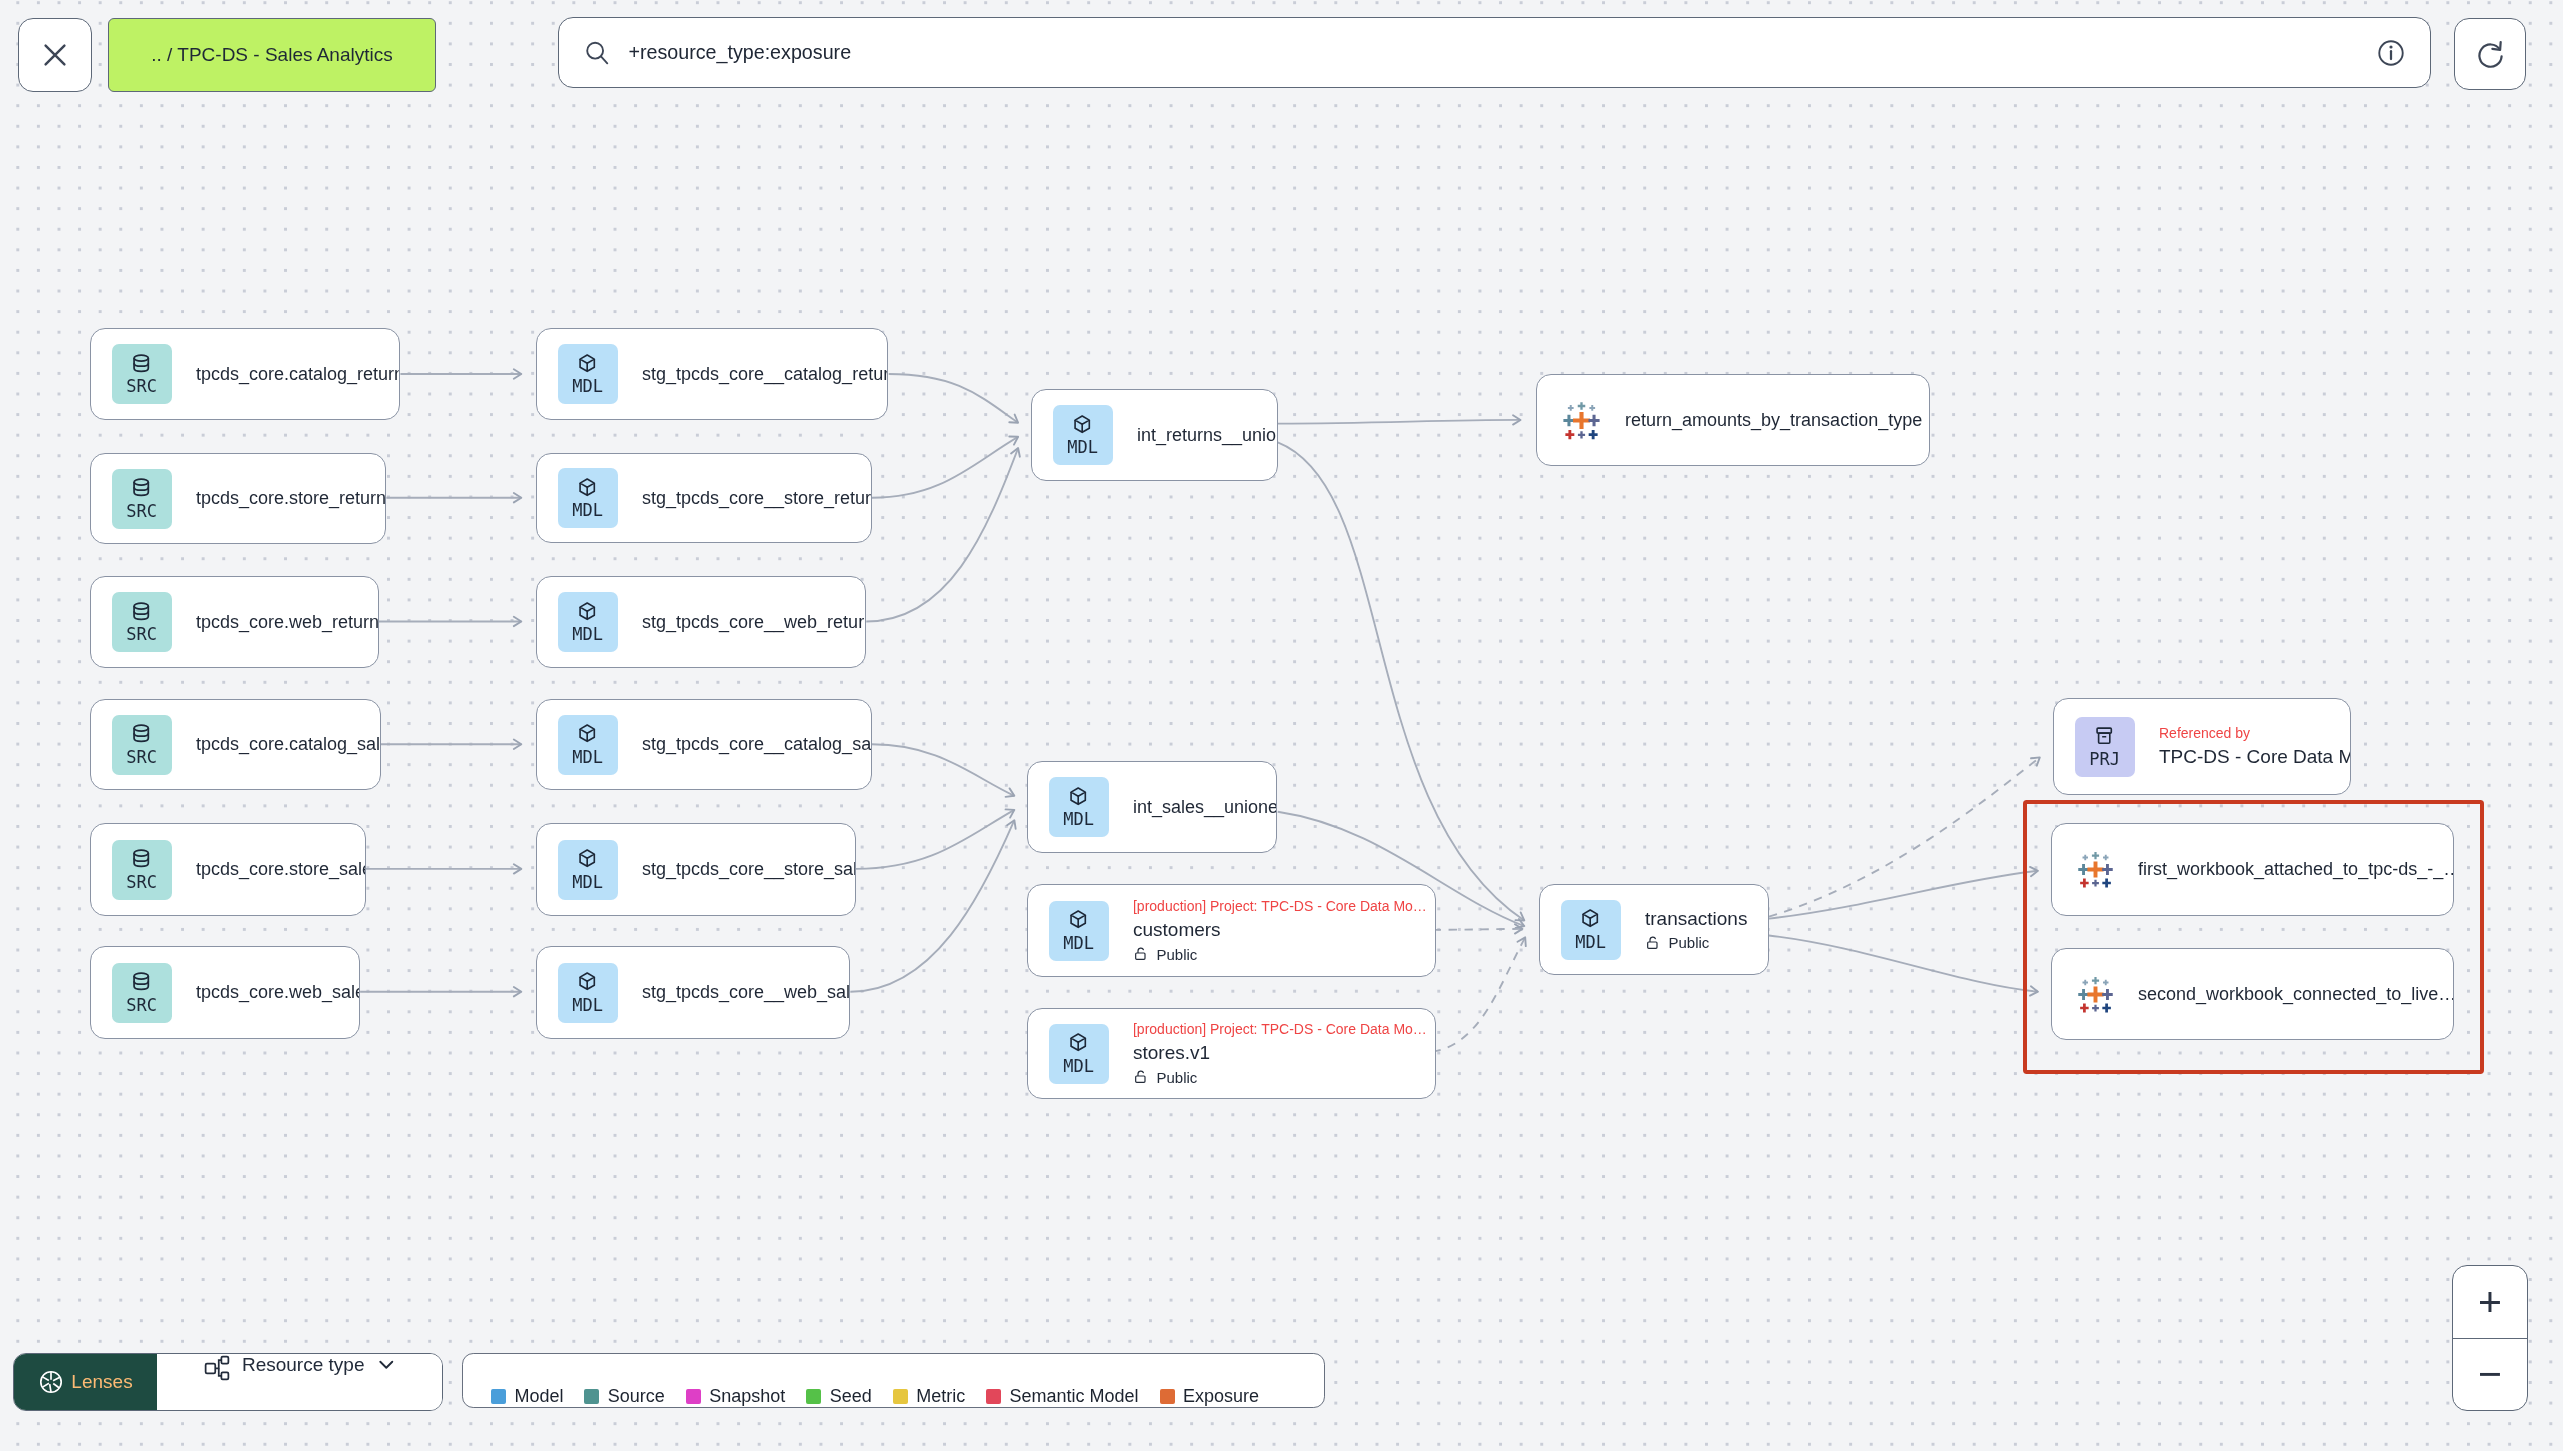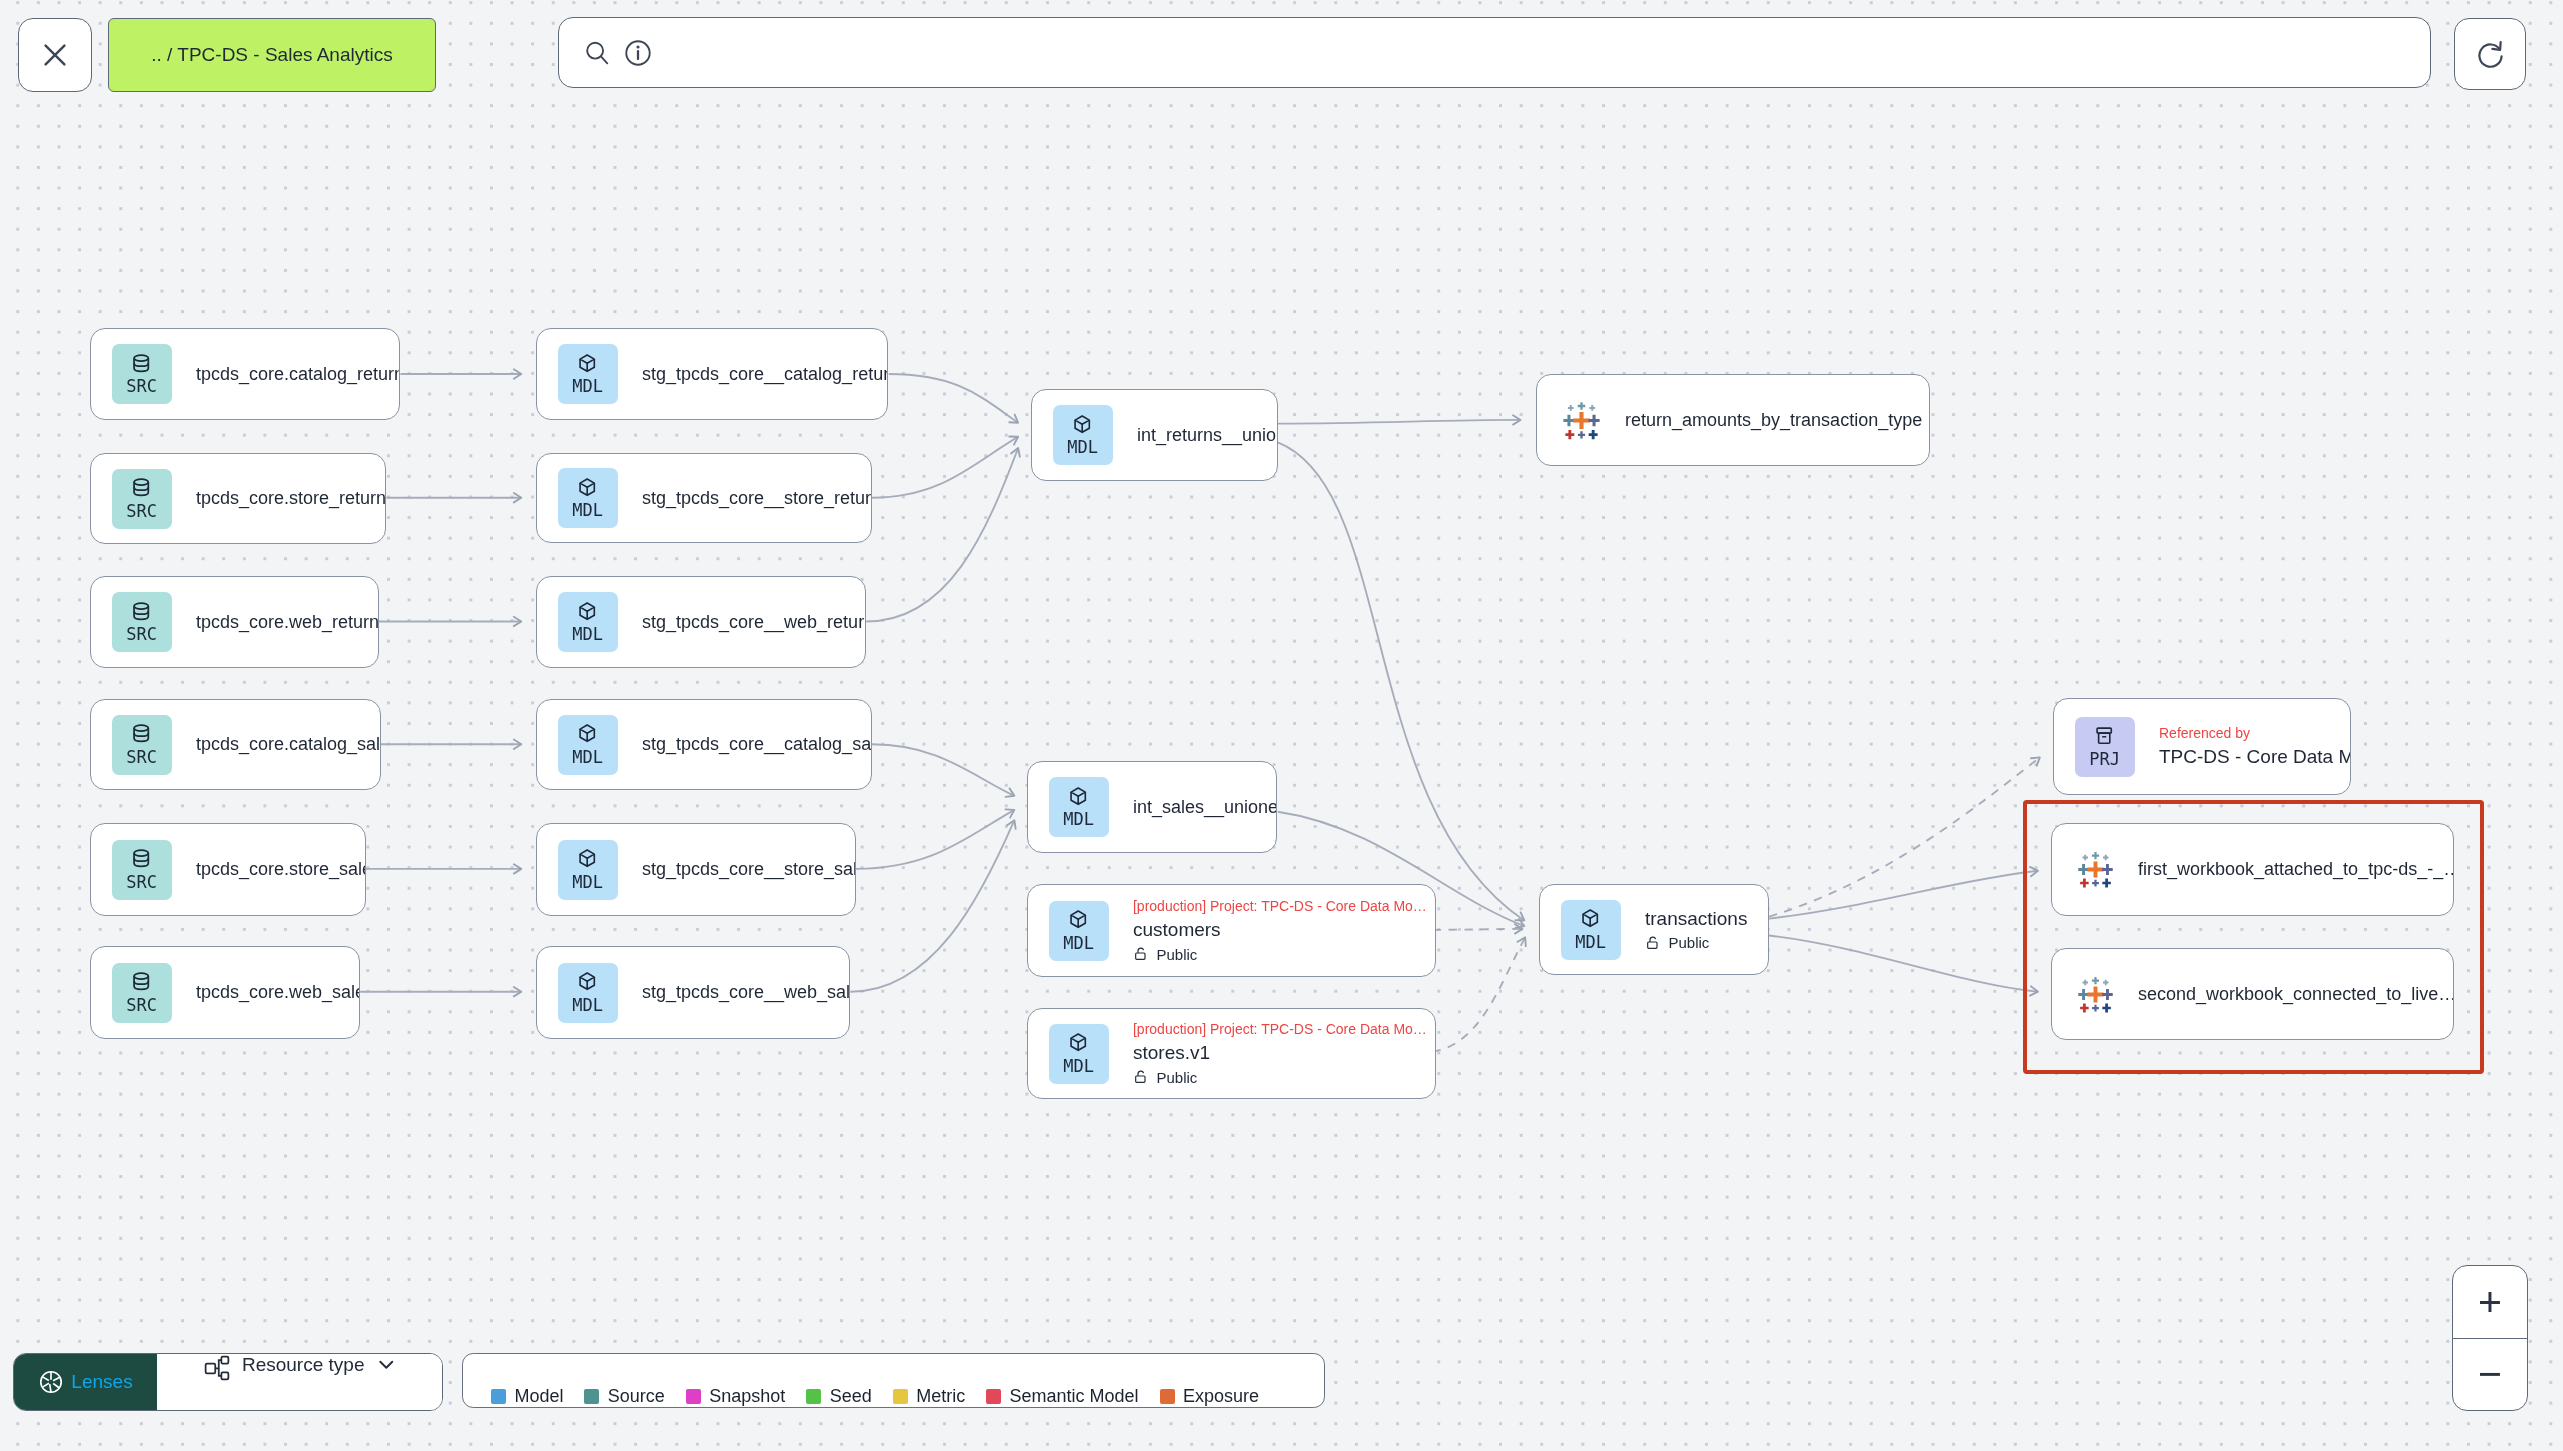--- a/index.html
+++ b/index.html
@@ -67,21 +67,21 @@
     position:absolute; left:2023px; top:800px; width:461px; height:274px;
     border:4.7px solid #c83a20; border-radius:3.7px; background:transparent;
   }
 
   
   .lens-group {
     position:absolute; left:13px; top:1353px; height:58px;
     display:flex; border:1.9px solid #5d6878; border-radius:13px; overflow:hidden; background:#fff;
   }
   .lenses-btn {
-    width:143px; background:#1e4b41; color:#0ea5e9; display:flex; align-items:center; justify-content:center;
+    width:143px; background:#1e4b41; color:#fdba74; display:flex; align-items:center; justify-content:center;
     gap:7px; font-size:19px; cursor:pointer;
   }
   .resource-btn {
     width:285px; background:#fff; display:flex; align-items:flex-start; justify-content:center;
     gap:11.2px; font-size:19px; color:#222b3a; cursor:pointer;
   }
   .legend {
     position:absolute; left:462px; top:1353px; width:863px; height:55px;
     background:#fff; border:1.9px solid #68707f; border-radius:11.2px;
     display:flex; align-items:flex-end; gap:21px; padding:0 28px; font-size:18px; color:#1c232f;
@@ -159,20 +159,21 @@
   <span>.. / TPC-DS - Sales Analytics</span>
 </div>
 
 <div class="searchbar">
   <span class="mag">
     <svg width="28" height="28" viewBox="0 0 30 30">
         <circle cx="13" cy="12.5" r="8.5" fill="none" stroke="#3d4656" stroke-width="2"></circle>
         <path d="M19.5 19 L26 26" stroke="#3d4656" stroke-width="2" stroke-linecap="round"></path>
       </svg>
   </span>
+  <input class="search-input" type="text" value="+resource_type:exposure" style="">
   <span class="info-ic">
     <svg width="30" height="30" viewBox="0 0 32 32">
         <circle cx="16" cy="16" r="12.5" fill="none" stroke="#3d4656" stroke-width="2"></circle>
         <path d="M16 14 V22.5" stroke="#3d4656" stroke-width="2.4" stroke-linecap="round"></path>
         <circle cx="16" cy="9.6" r="1.7" fill="#3d4656"></circle>
       </svg>
   </span>
 </div>
 
 <div class="tb-btn btn-refresh">

